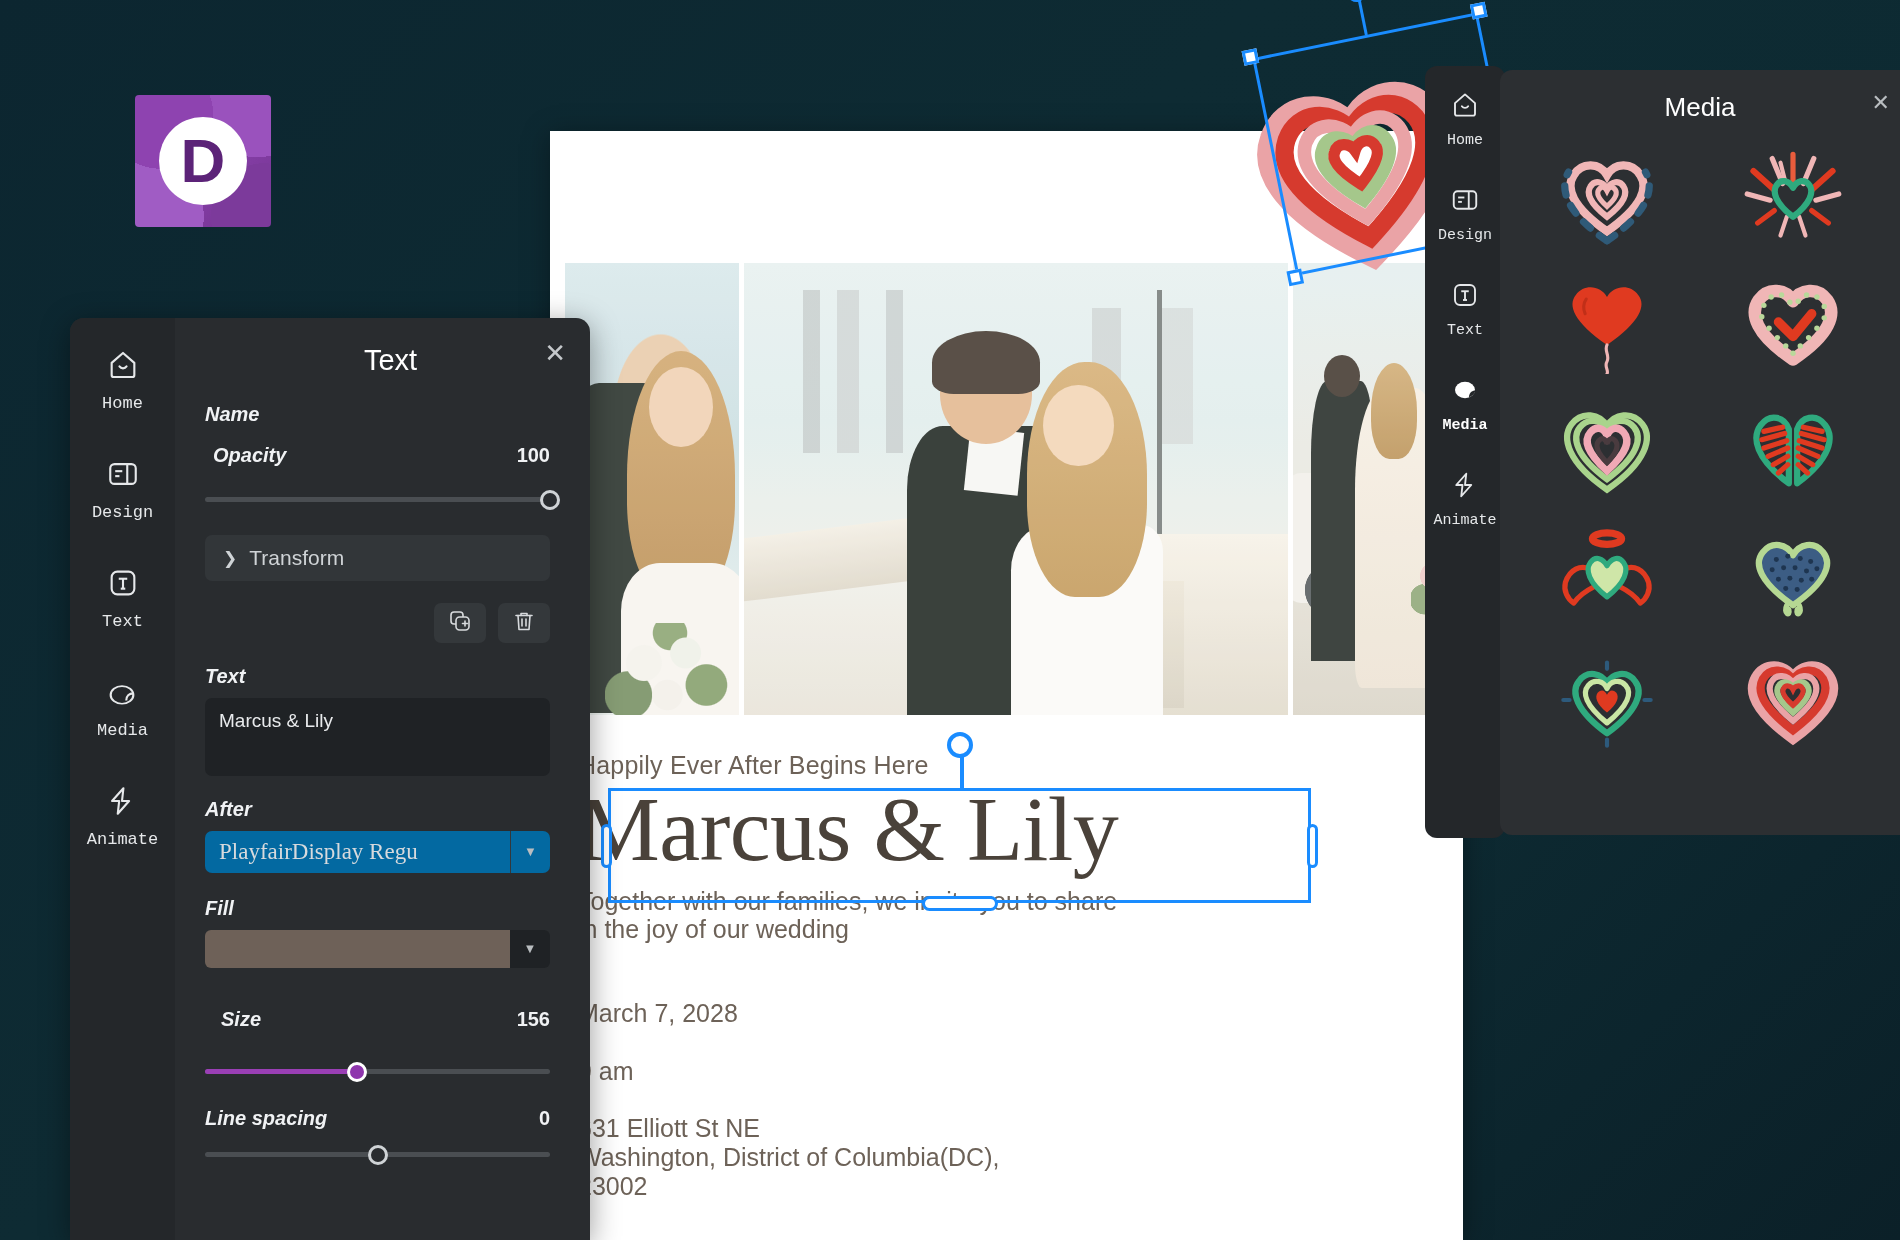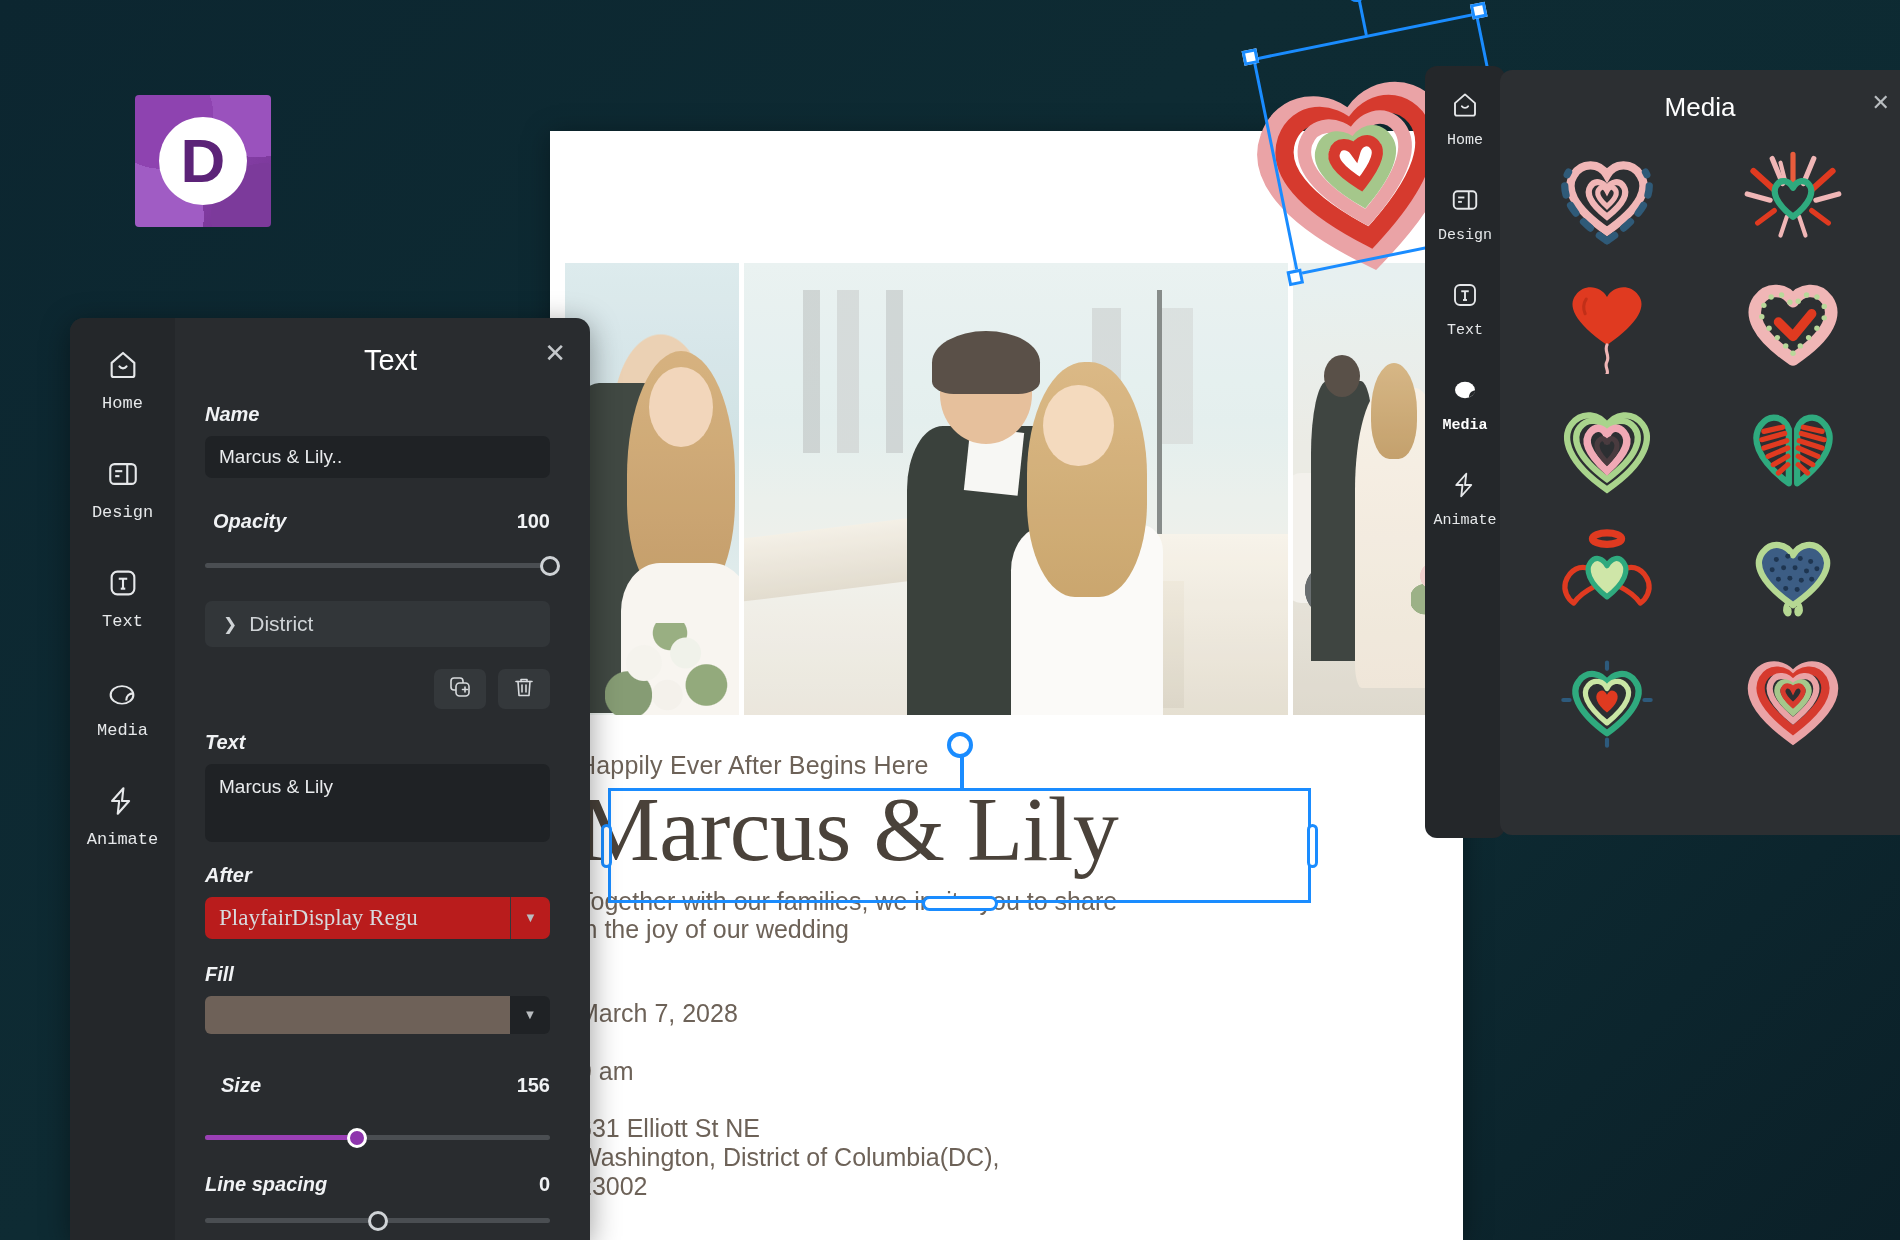--- a/index.html
+++ b/index.html
@@ -326,21 +326,21 @@
   .icon-btn {
     width: 52px; height: 40px; background: #34383b; border-radius: 7px;
     display: flex; align-items: center; justify-content: center; cursor: pointer;
   }
   .icon-btn svg { width: 24px; height: 24px; }
   .textarea-box {
     background: #1f2225; border-radius: 7px; height: 78px;
     padding: 12px 14px; color: #e9ebed; font-size: 19px; margin-bottom: 22px;
   }
   .select-box {
-    background: #b91c1c; border-radius: 7px; height: 42px;
+    background: #0369a1; border-radius: 7px; height: 42px;
     display: flex; align-items: center; margin-bottom: 24px;
   }
   .select-val {
     flex: 1; padding: 0 14px; color: #d7dadd; font-size: 23px;
     font-family: "Liberation Serif", serif; overflow: hidden; white-space: nowrap;
   }
   .select-arrow {
     width: 40px; text-align: center; color: #b9bdc0; font-size: 13px;
     border-left: 1px solid #34383b; line-height: 42px;
   }
@@ -529,34 +529,33 @@
       </span>
       <span class="rail-label">Animate</span>
     </div>
   </div>
 
   <div class="panel-body">
     <div class="panel-close">✕</div>
     <div class="panel-title">Text</div>
 
     <div class="field-label">Name</div>
-    <div class="input-box">Marcus &amp; Lily..</div>
 
     <div class="field-row">
       <span class="field-label" style="margin:8px">Opacity</span>
       <span class="field-val">100</span>
     </div>
     <div class="slider">
       <div class="track"></div>
       <div class="knob" style="left:100%"></div>
     </div>
 
     <div class="transform-row">
       <span class="chev">❯</span>
-      <span>District</span>
+      <span>Transform</span>
     </div>
 
     <div class="icon-btn-row">
       <div class="icon-btn">
         <span>
           <svg viewBox="0 0 24 24" fill="none" stroke="#d7dadd" stroke-width="1.6" stroke-linejoin="round">
             <rect x="3" y="3" width="12" height="12" rx="3"></rect>
             <rect x="8" y="8" width="13" height="13" rx="3.5" fill="#34383b"></rect>
             <path d="M14.5 14.5 h5 M17 12 v5" stroke-linecap="round"></path>
           </svg>

